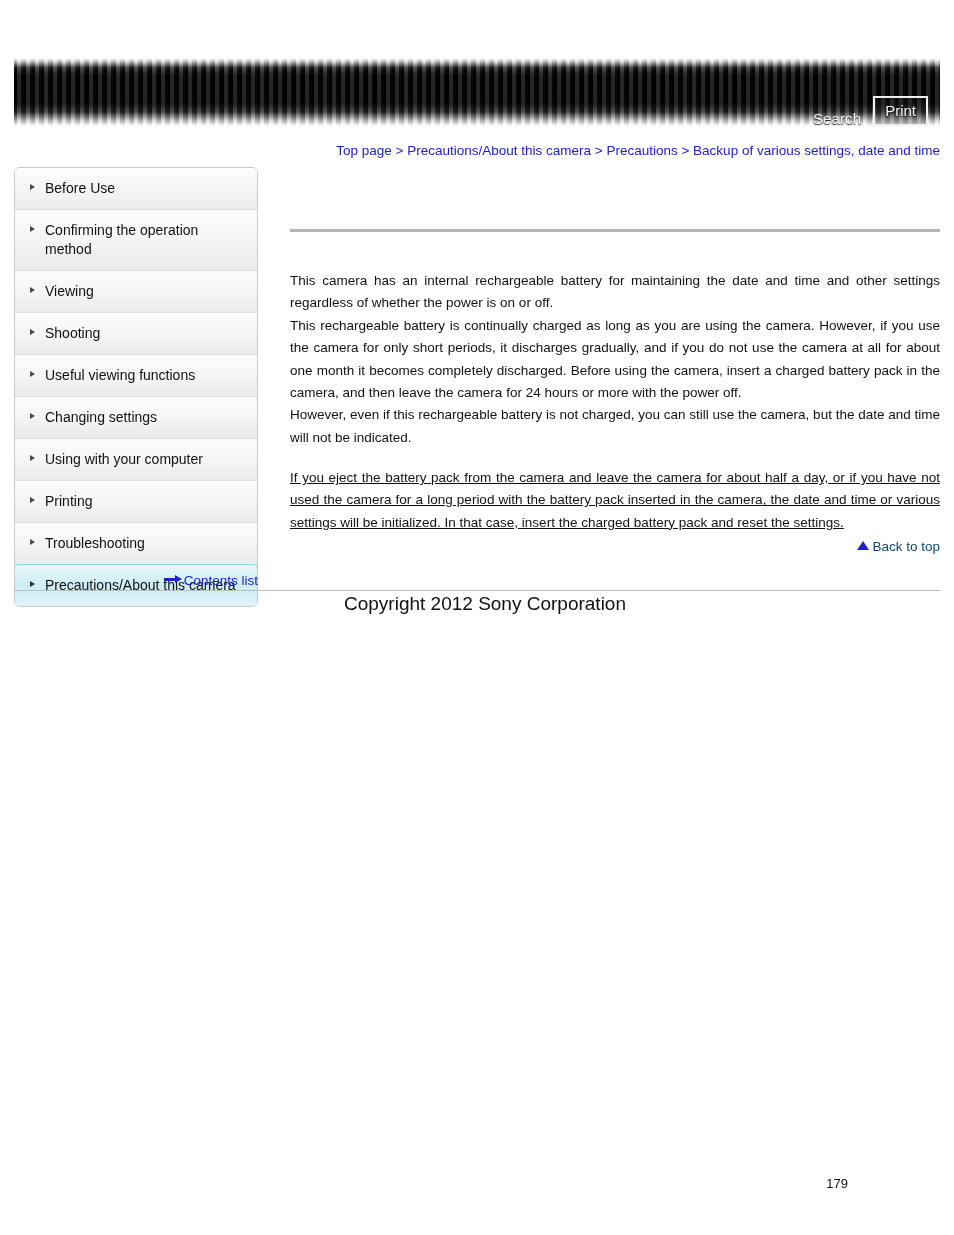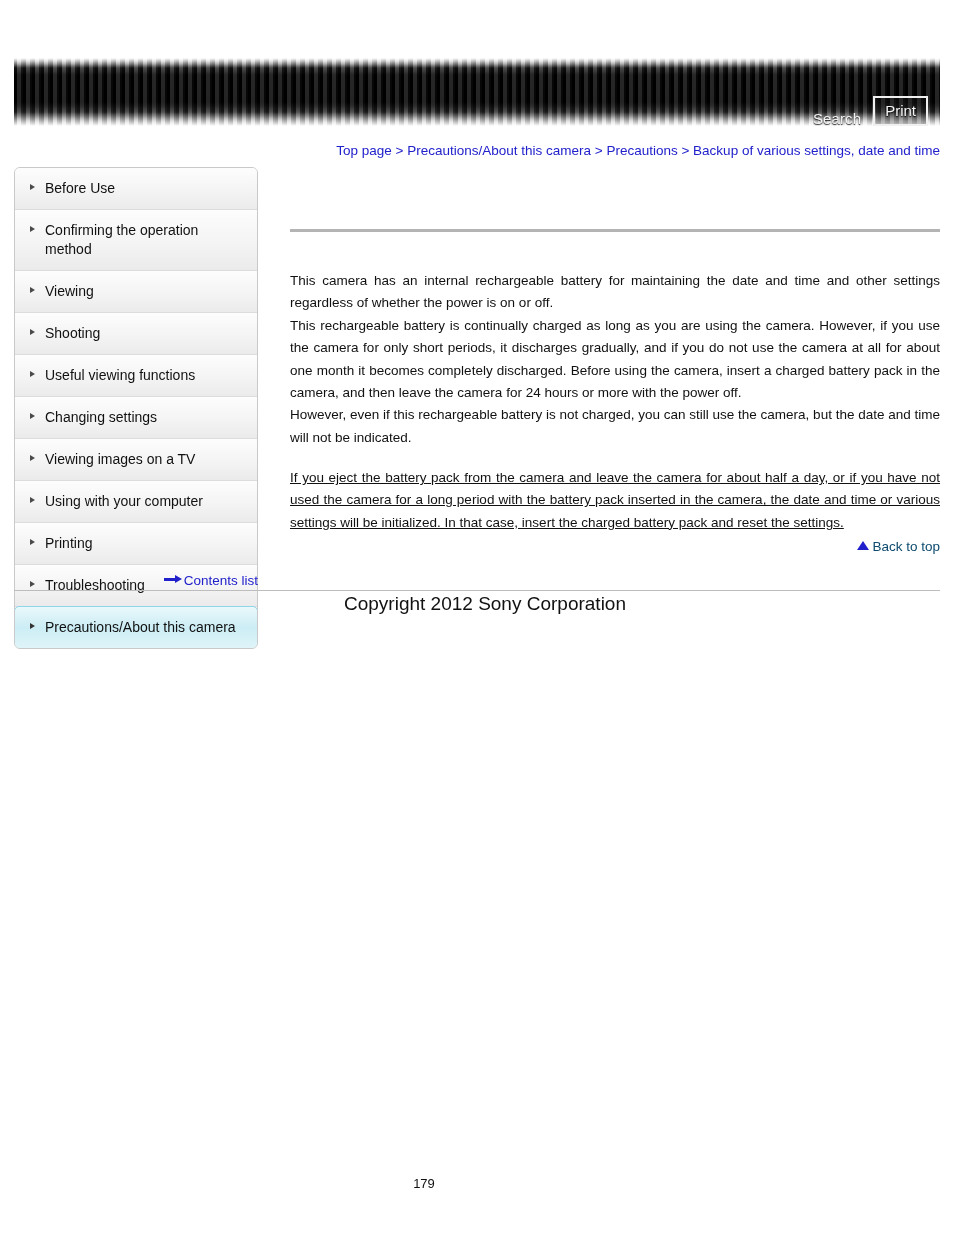--- a/index.html
+++ b/index.html
@@ -258,21 +258,21 @@
     color: #111111;
     margin-left: 8px;
   }
 
   
   .page-number {
     position: absolute;
     left: 0;
     top: 1176px;
     width: 848px;
-    text-align: center;
+    text-align: right;
     font-size: 13px;
     color: #111111;
   }
 </style>
 </head>
 <body>
 
 <div class="header-banner">
   <div class="header-stripes"></div>
   <div class="header-actions">
@@ -302,24 +302,20 @@
     <span class="bullet"></span>
     <span>Shooting</span>
   </div>
   <div class="nav-item">
     <span class="bullet"></span>
     <span>Useful viewing functions</span>
   </div>
   <div class="nav-item">
     <span class="bullet"></span>
     <span>Changing settings</span>
-  </div>
-  <div class="nav-item">
-    <span class="bullet"></span>
-    <span>Viewing images on a TV</span>
   </div>
   <div class="nav-item">
     <span class="bullet"></span>
     <span>Using with your computer</span>
   </div>
   <div class="nav-item">
     <span class="bullet"></span>
     <span>Printing</span>
   </div>
   <div class="nav-item">

